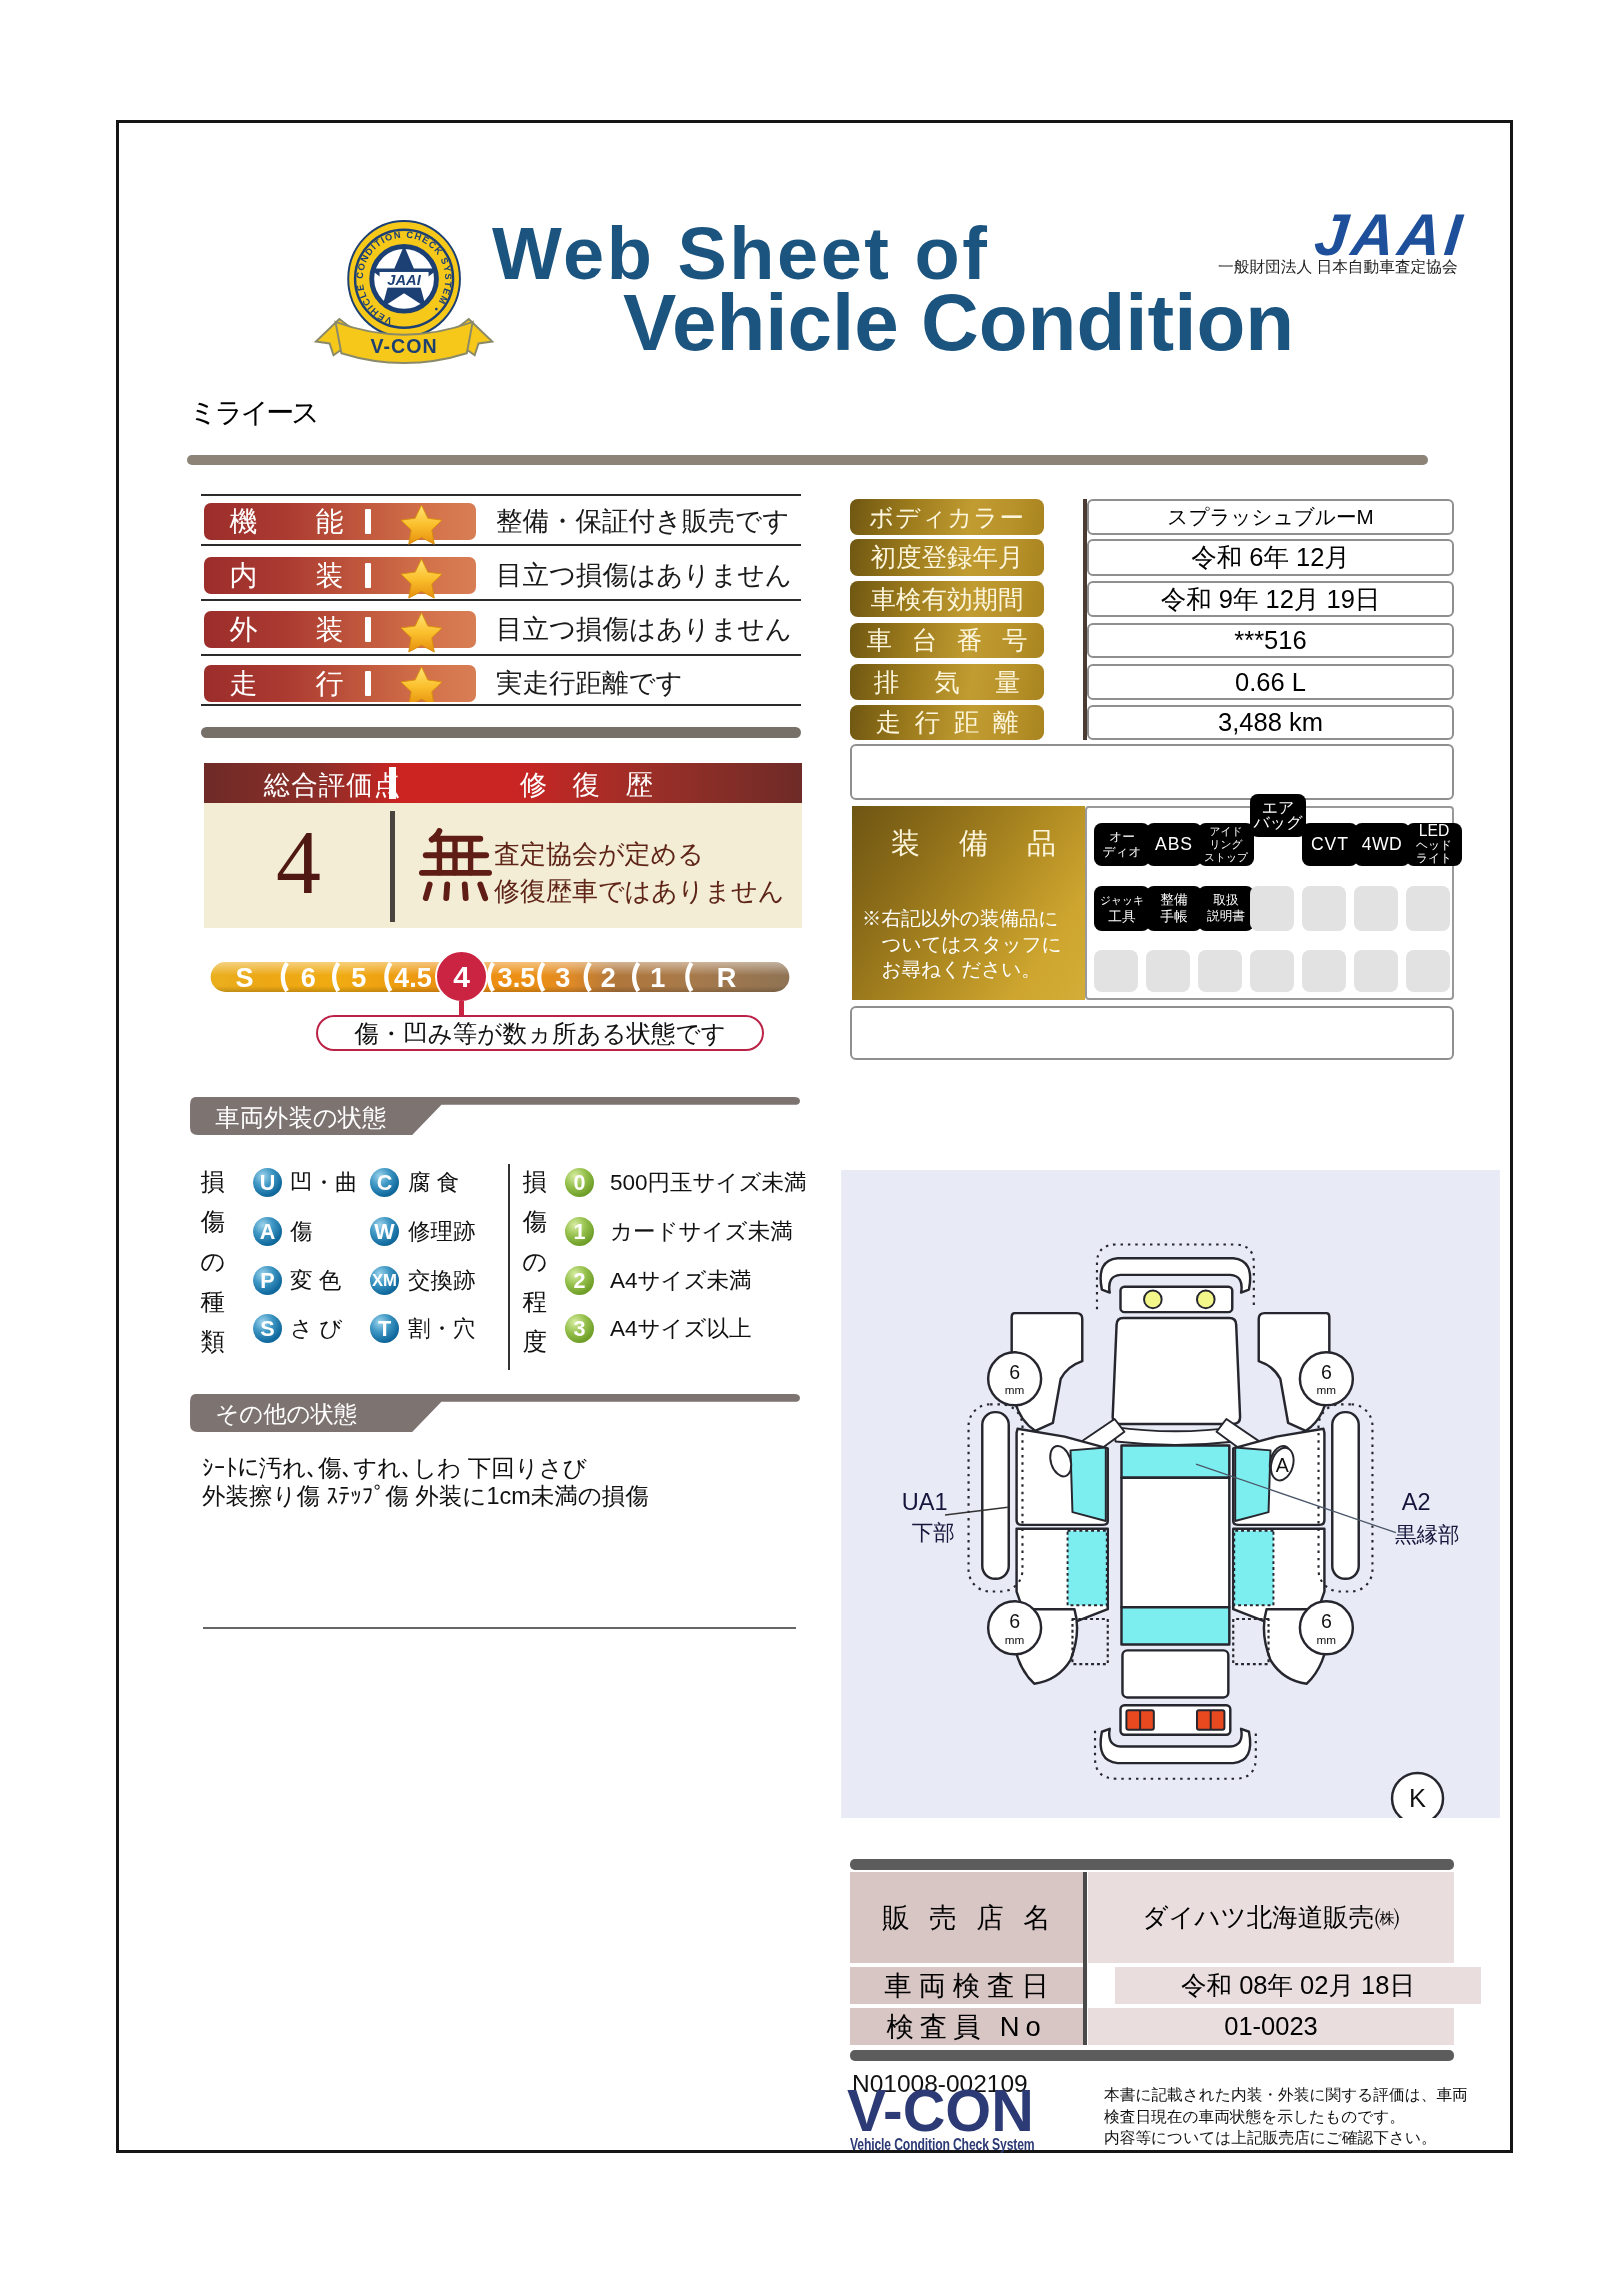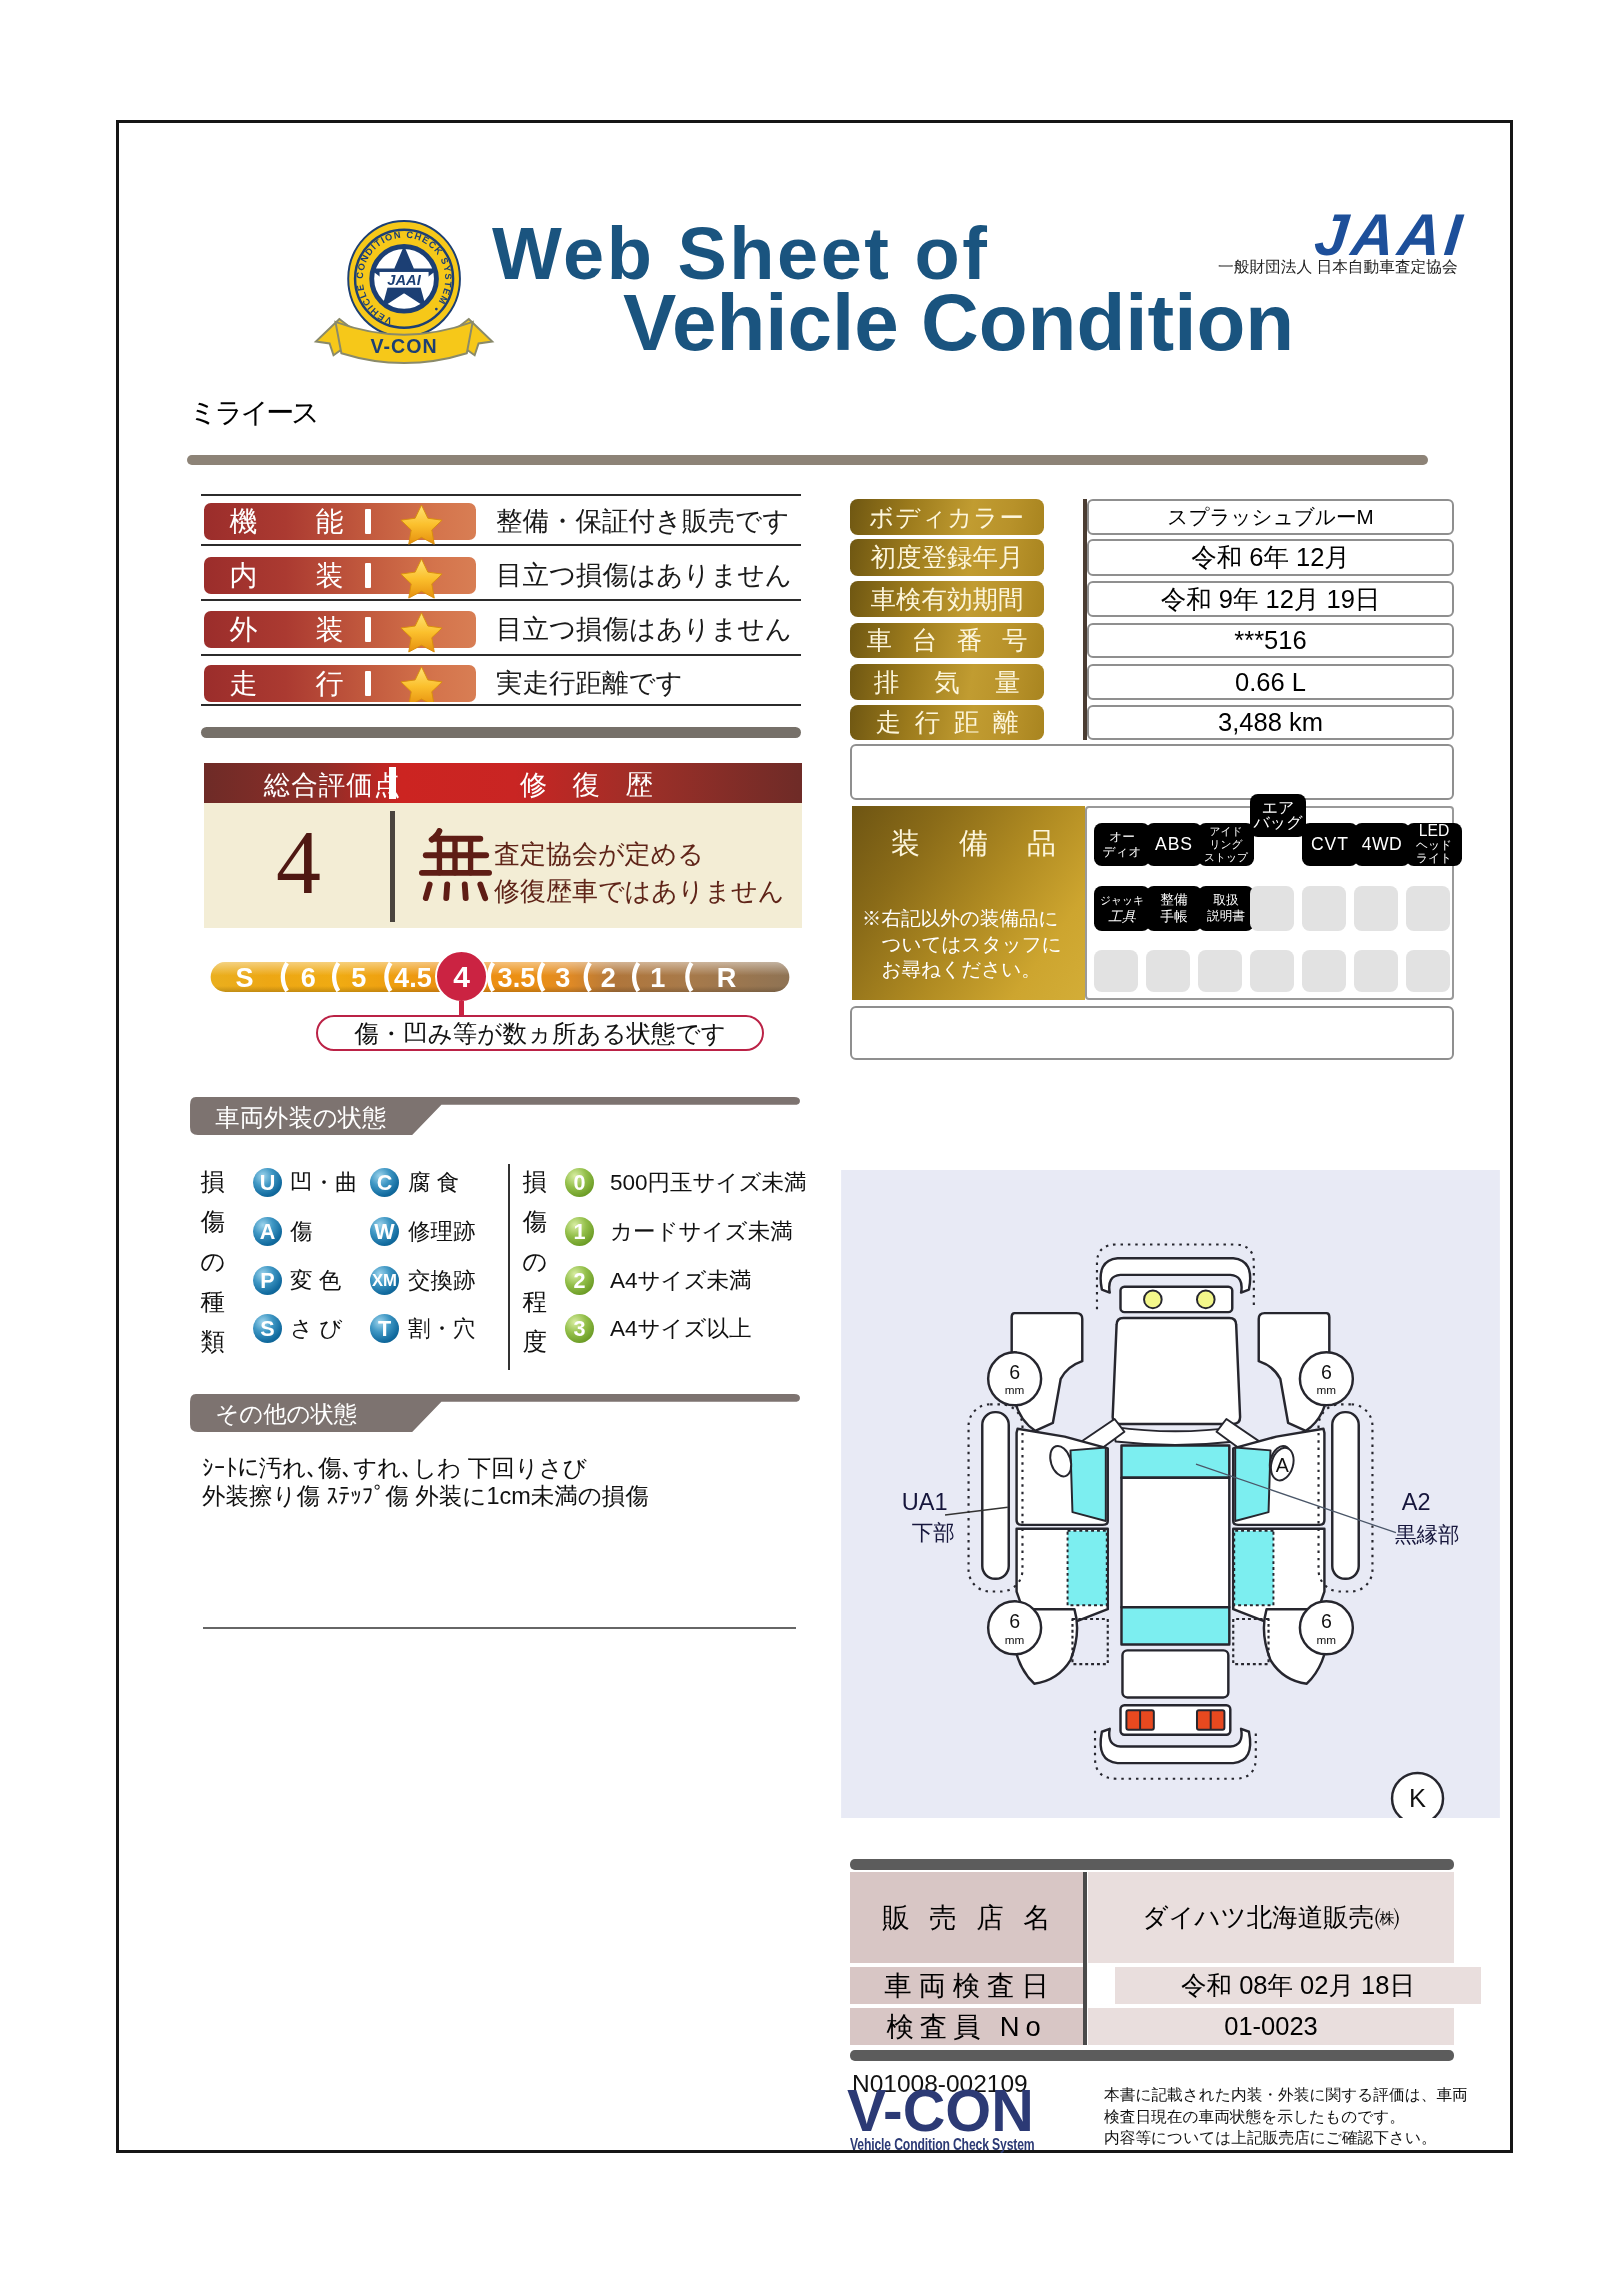--- a/index.html
+++ b/index.html
@@ -310,21 +310,21 @@
 <div class="tag" style="left:1198px;top:823px;height:43px;font-size:10.8px;line-height:12.7px;">アイド<br>リング<br>ストップ</div>
 
 <div class="tag" style="left:1250px;top:794px;height:43px;font-size:16px;line-height:14.7px;">エア<br>バッグ</div>
 
 <div class="tag" style="left:1302px;top:823px;height:43px;font-size:17.6px;letter-spacing:1px;">CVT</div>
 
 <div class="tag" style="left:1354px;top:823px;height:43px;font-size:17.6px;letter-spacing:0.5px;">4WD</div>
 
 <div class="tag" style="left:1406px;top:823px;height:43px;font-size:11.8px;line-height:12.7px;"><span style="font-size:15.7px;line-height:14.7px;">LED</span>ヘッド<br>ライト</div>
 
-<div class="tag" style="left:1094px;top:886px;height:45px;font-size:10.8px;line-height:15.7px;">ジャッキ<br><span style="font-size:13.7px;font-style:italic;">工具</span></div>
+<div class="tag" style="left:1094px;top:886px;height:45px;font-size:10.8px;line-height:15.7px;">ジャッキ<br><span style="font-size:13.7px;">工具</span></div>
 
 <div class="tag" style="left:1146px;top:886px;height:45px;font-size:13.7px;line-height:16.7px;">整備<br>手帳</div>
 
 <div class="tag" style="left:1198px;top:886px;height:45px;font-size:12.7px;line-height:15.7px;">取扱<br>説明書</div>
 
 <div class="tag-empty" style="left:1250px;top:886px;height:45px;"></div>
 <div class="tag-empty" style="left:1302px;top:886px;height:45px;"></div>
 <div class="tag-empty" style="left:1354px;top:886px;height:45px;"></div>
 <div class="tag-empty" style="left:1406px;top:886px;height:45px;"></div>
 

